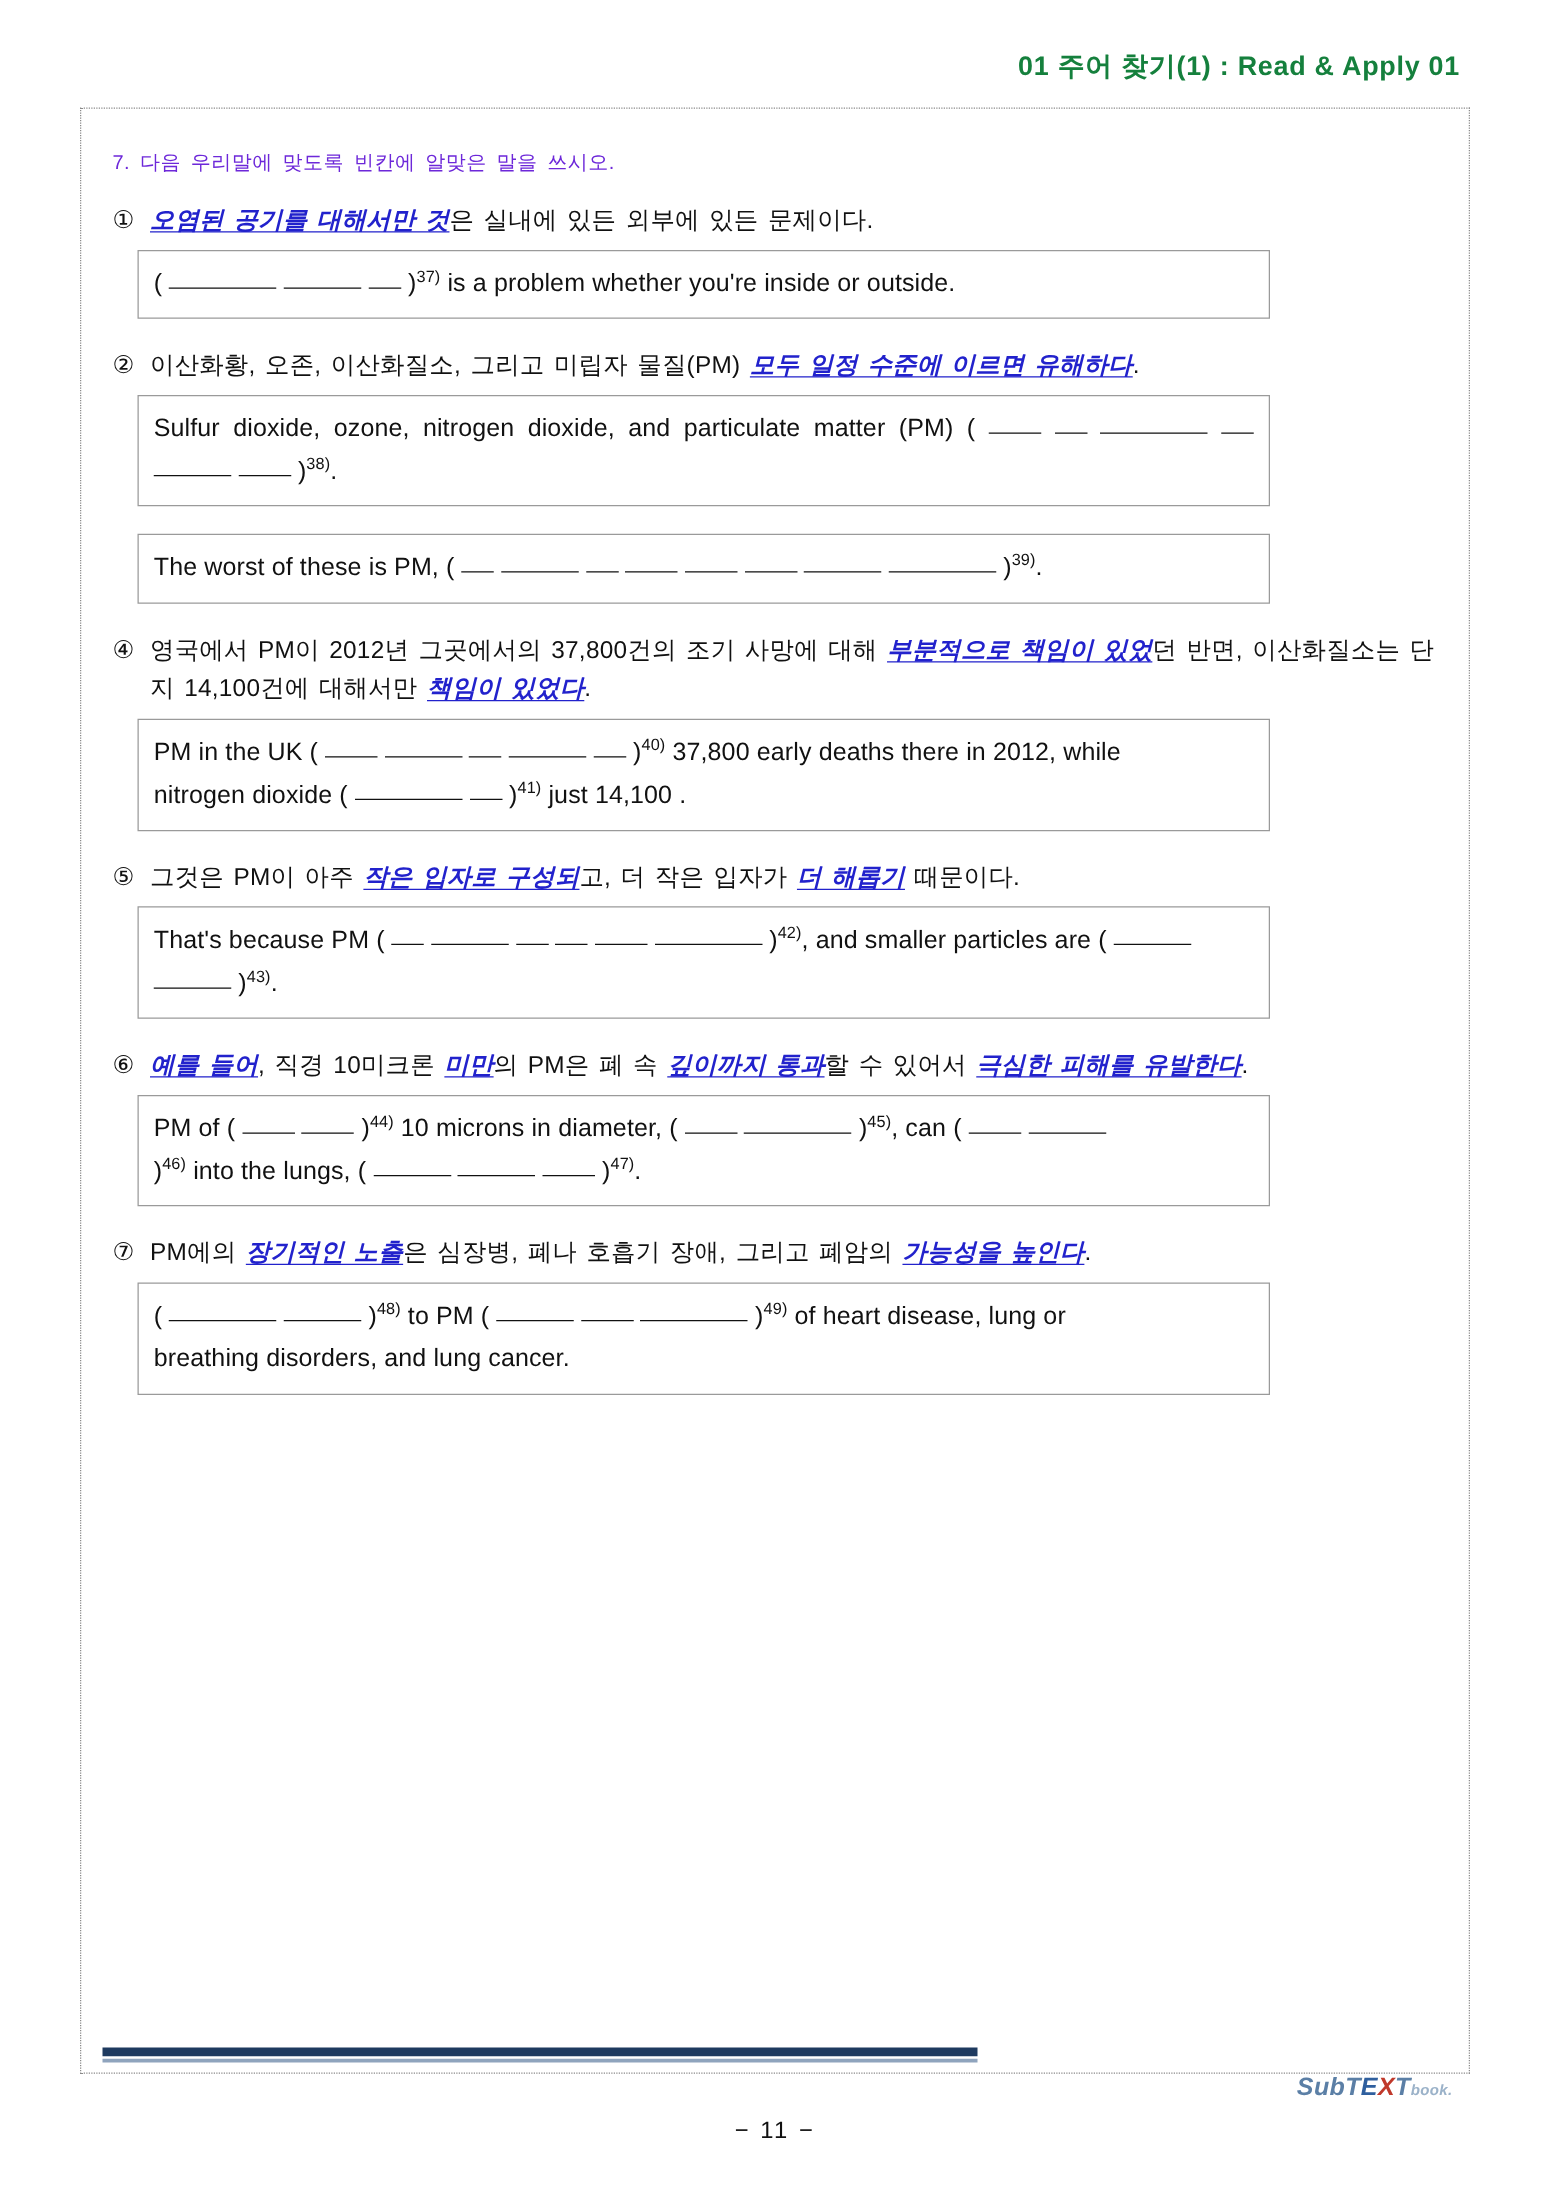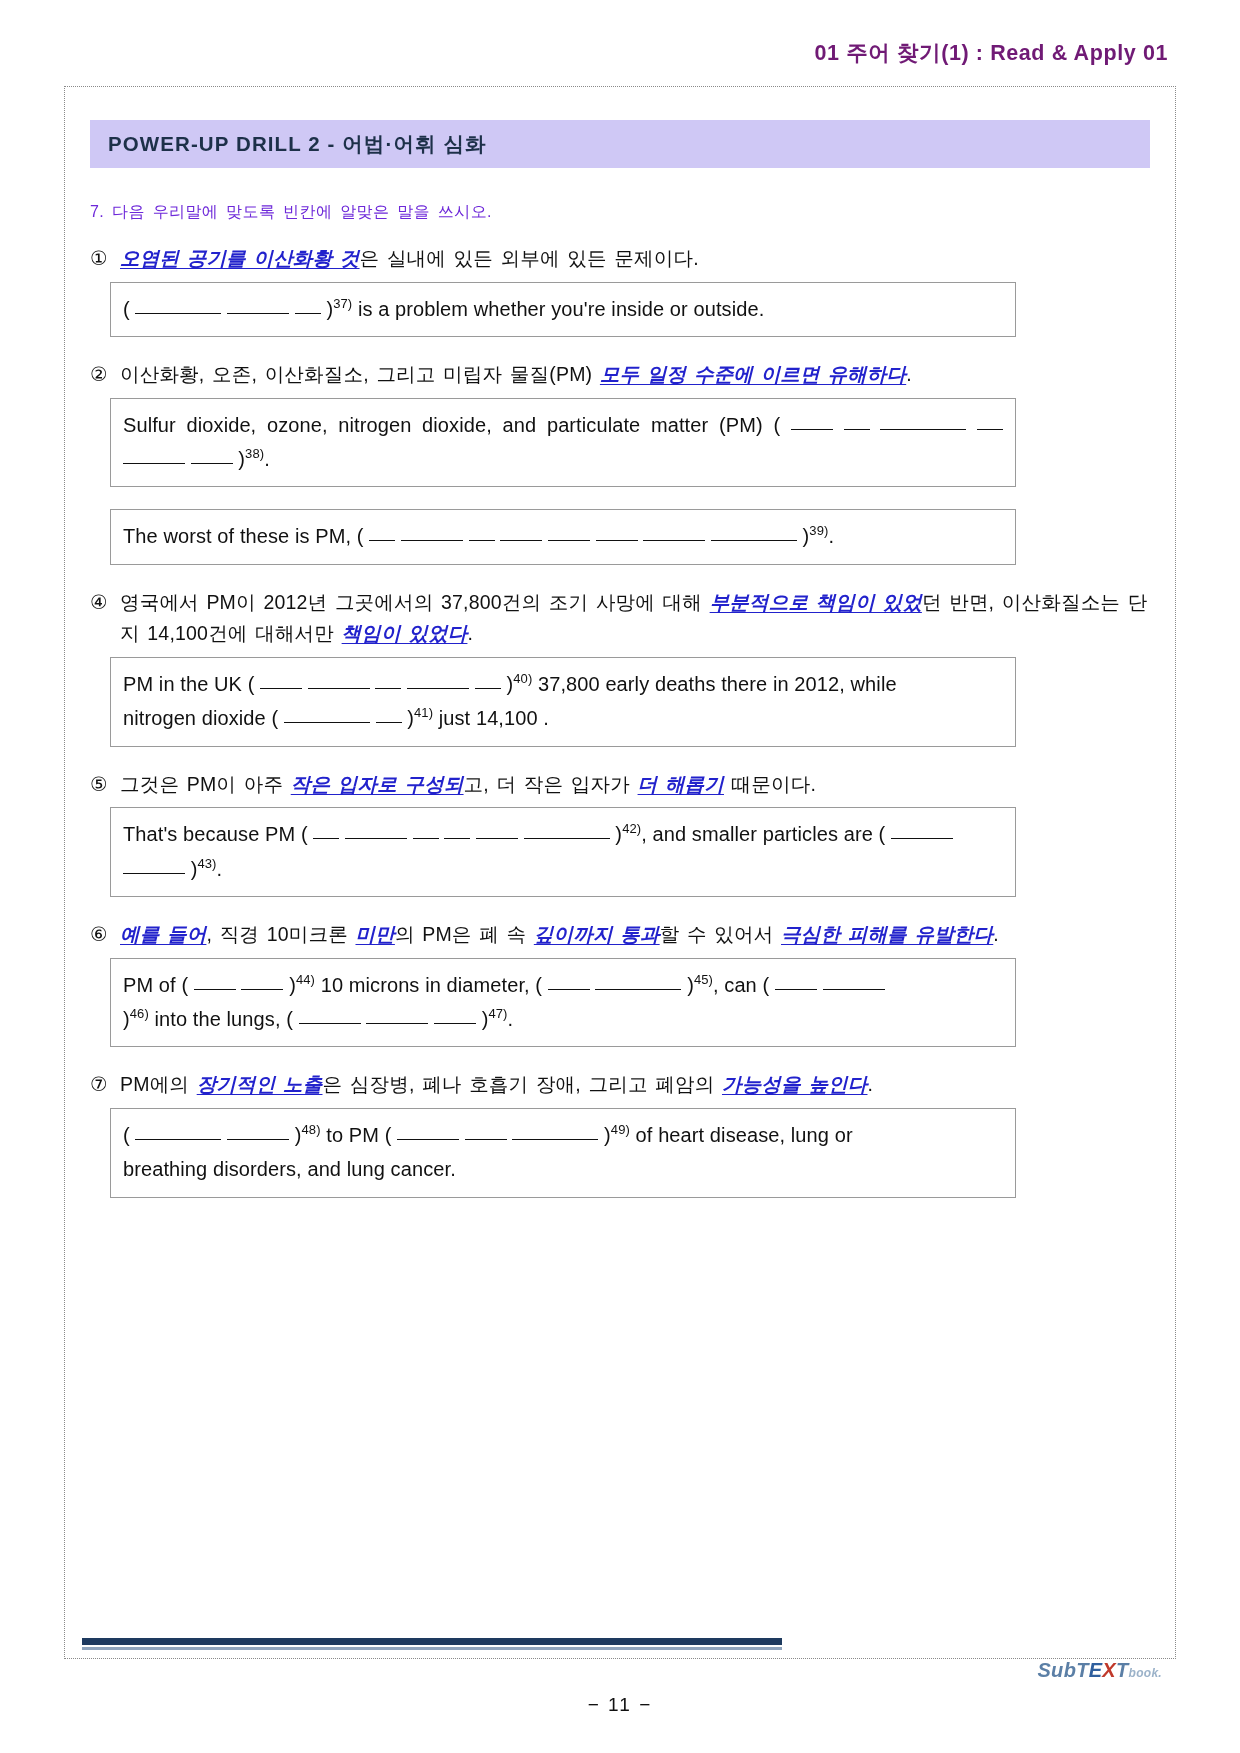--- a/index.html
+++ b/index.html
@@ -16,21 +16,21 @@
     overflow: hidden;
   }
 
   
   .running-head {
     position: absolute;
     top: 38px;
     right: 72px;
     font-size: 21.5px;
     font-weight: bold;
-    color: #701a75;
+    color: #15803d;
     letter-spacing: 0.6px;
     white-space: nowrap;
     margin-left: 23px;
   }
 
   
   .page-frame {
     position: absolute;
     left: 64px;
     top: 86px;
@@ -180,29 +180,26 @@
 </style>
 </head>
 <body>
 
 <div class="running-head">01 주어 찾기(1) : Read &amp; Apply 01</div>
 
 <div class="page-frame"></div>
 
 <div class="content">
 
-  <div class="banner">
-    <span class="banner-title">POWER-UP DRILL 2 - 어법·어휘 심화</span>
-  </div>
 
   <p class="prompt">7. 다음 우리말에 맞도록 빈칸에 알맞은 말을 쓰시오.</p>
 
   <div id="items-host">
       <div class="item">
-        <div class="item-kr"><span class="marker">①</span><span class="hl">오염된 공기를 이산화황 것</span><span>은 실내에 있든 외부에 있든 문제이다.</span></div>
+        <div class="item-kr"><span class="marker">①</span><span class="hl">오염된 공기를 대해서만 것</span><span>은 실내에 있든 외부에 있든 문제이다.</span></div>
         <div class="ansbox"><span>( </span><span class="ln w-l"></span><span> </span><span class="ln w-m"></span><span> </span><span class="ln w-xs"></span><span> )</span><sup class="fn">37)</sup><span> is a problem whether you're inside or outside.</span></div>
       </div>
       <div class="item">
         <div class="item-kr"><span class="marker">②</span><span>이산화황, 오존, 이산화질소, 그리고 미립자 물질(PM) </span><span class="hl">모두 일정 수준에 이르면 유해하다</span><span>.</span></div>
         <div class="ansbox"><span>Sulfur dioxide, ozone, nitrogen dioxide, and particulate matter (PM) ( </span><span class="ln w-s"></span><span> </span><span class="ln w-xs"></span><span> </span><span class="ln w-l"></span><span> </span><span class="ln w-xs"></span><span> </span><span class="ln w-m"></span><span> </span><span class="ln w-s"></span><span> )</span><sup class="fn">38)</sup><span>.</span></div>
       </div>
       <div class="item">
         <div class="ansbox"><span>The worst of these is PM, ( </span><span class="ln w-xs"></span><span> </span><span class="ln w-m"></span><span> </span><span class="ln w-xs"></span><span> </span><span class="ln w-s"></span><span> </span><span class="ln w-s"></span><span> </span><span class="ln w-s"></span><span> </span><span class="ln w-m"></span><span> </span><span class="ln w-l"></span><span> )</span><sup class="fn">39)</sup><span>.</span></div>
       </div>
       <div class="item">

